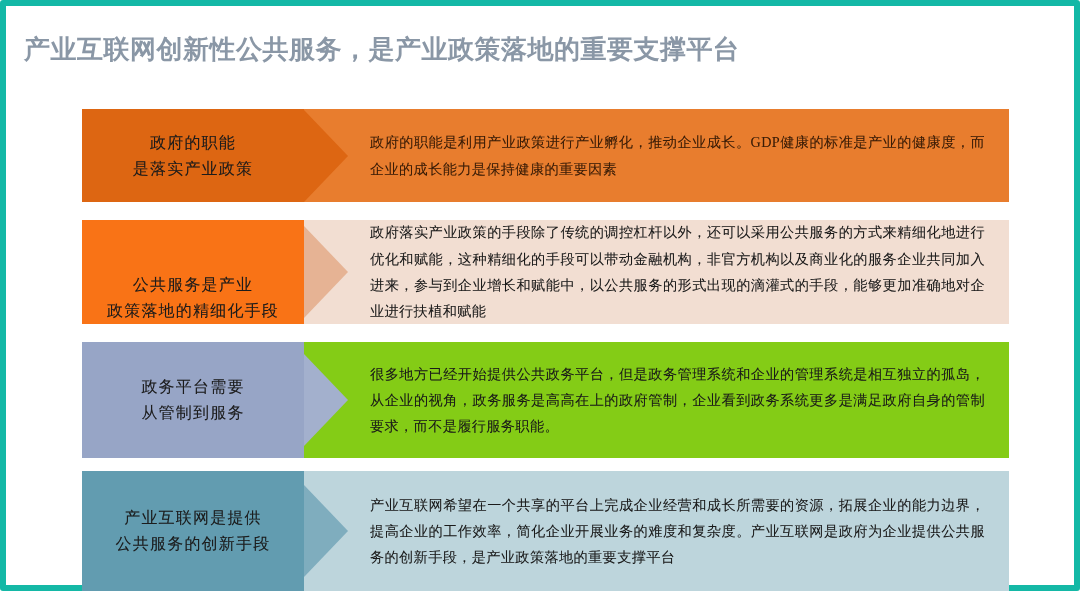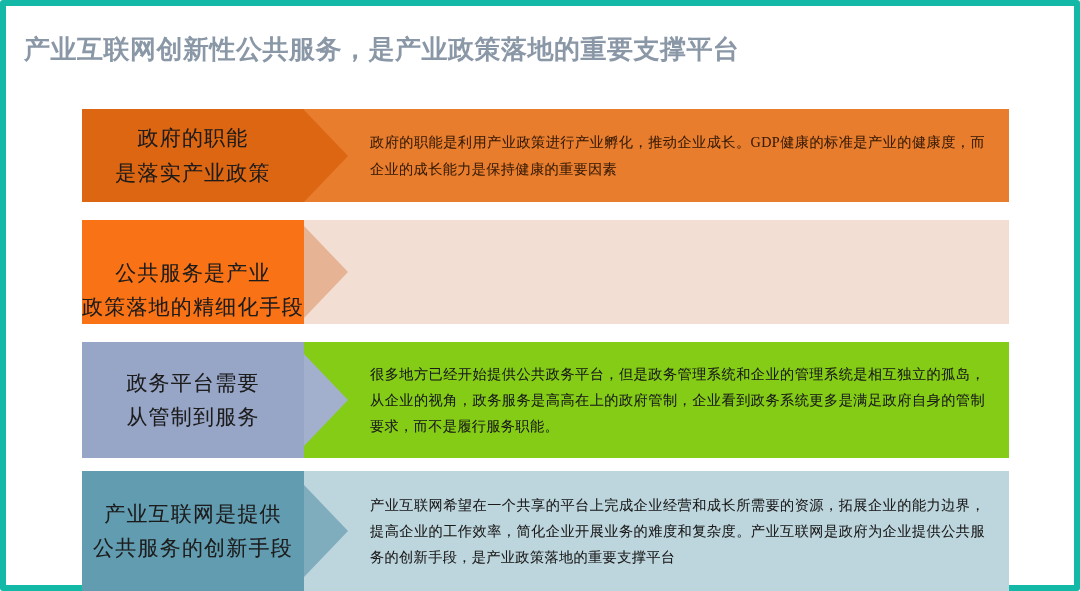--- a/index.html
+++ b/index.html
@@ -52,21 +52,21 @@
     flex: 0 0 222px;
     width: 222px;
     display: flex;
     align-items: center;
     justify-content: center;
     text-align: center;
     z-index: 2;
   }
 
   .row-label-text {
-    font-size: 21px;
+    font-size: 16px;
     line-height: 1.62;
     letter-spacing: 1.2px;
     font-weight: 400;
     white-space: pre-line;
     color: #1c1c1c;
     text-shadow: 0 0 0.5px rgba(0,0,0,0.25);
   }
 
   .row-body {
     position: relative;
@@ -156,20 +156,21 @@
     </div>
   </div>
 
   <div class="row" id="row-2">
     <div class="row-label">
       <div class="row-label-text">公共服务是产业
 政策落地的精细化手段</div>
     </div>
     <div class="row-body">
       <div class="row-arrow"></div>
+      <div class="row-text">政府落实产业政策的手段除了传统的调控杠杆以外，还可以采用公共服务的方式来精细化地进行优化和赋能，这种精细化的手段可以带动金融机构，非官方机构以及商业化的服务企业共同加入进来，参与到企业增长和赋能中，以公共服务的形式出现的滴灌式的手段，能够更加准确地对企业进行扶植和赋能</div>
     </div>
   </div>
 
   <div class="row" id="row-3">
     <div class="row-label">
       <div class="row-label-text">政务平台需要
 从管制到服务</div>
     </div>
     <div class="row-body">
       <div class="row-arrow"></div>

